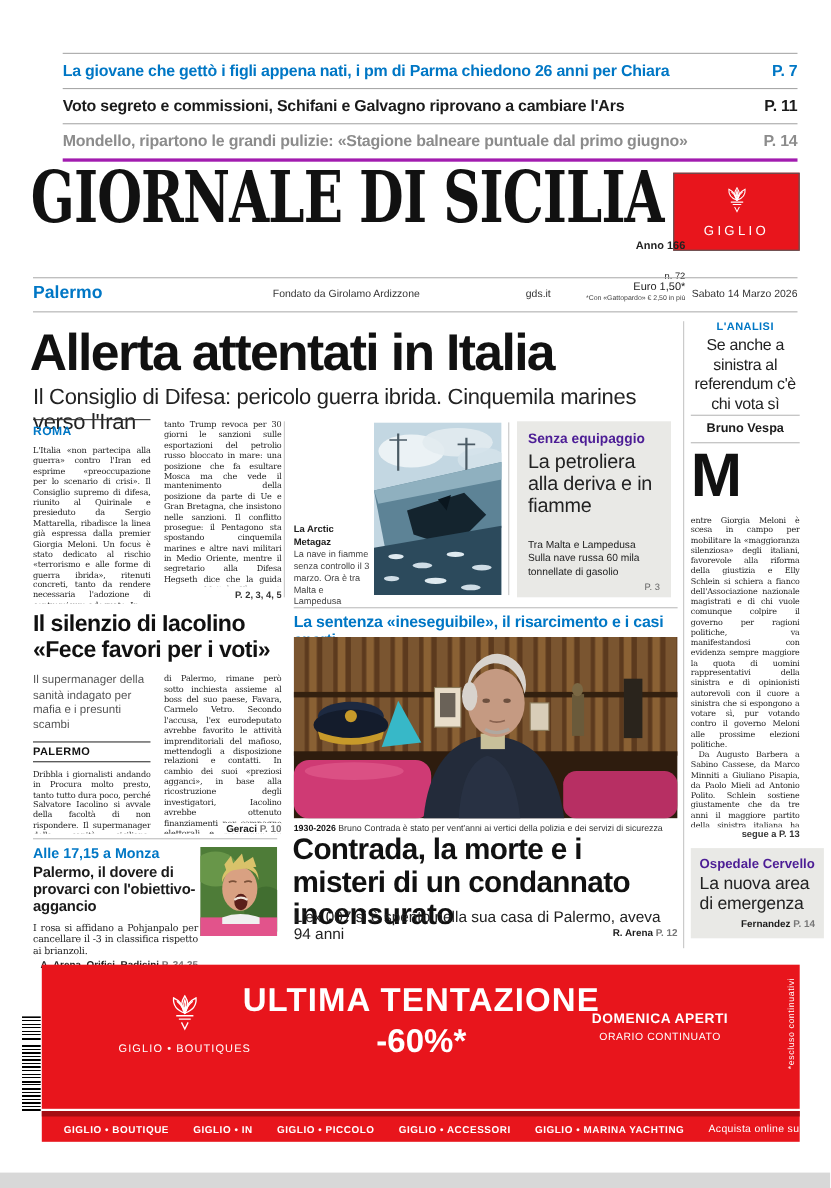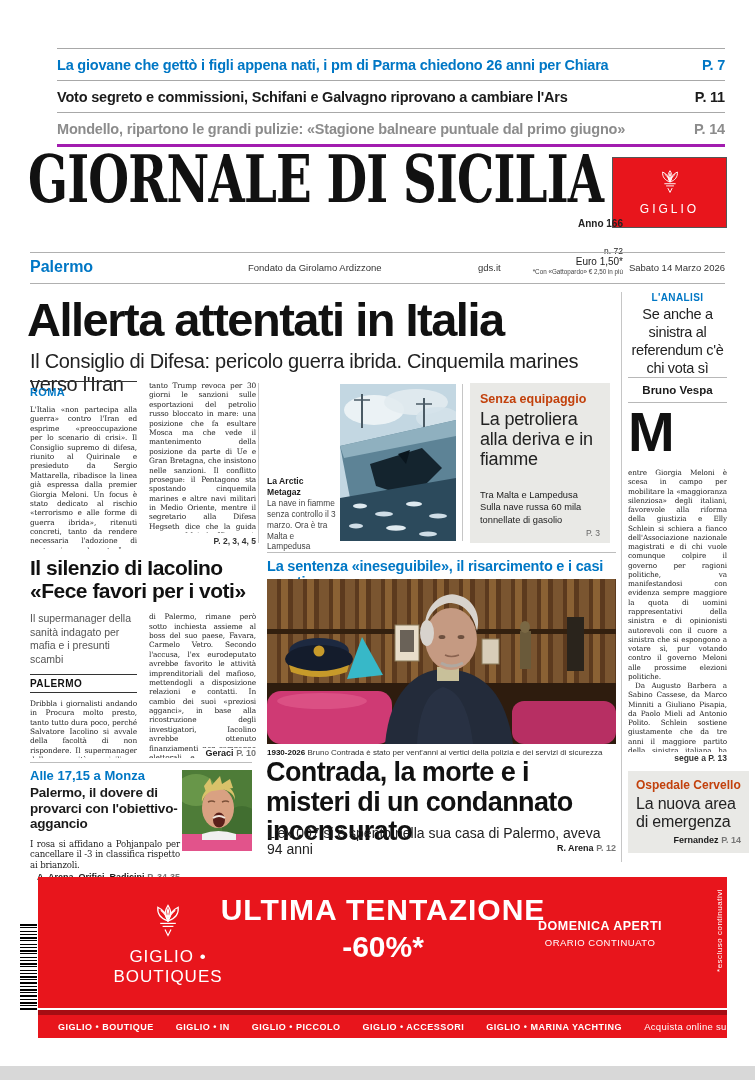--- a/index.html
+++ b/index.html
@@ -37,21 +37,21 @@
   #lead-body{left:30px;top:381px;width:226px;height:168px;display:flex;gap:12px;}
   #lead-body .col{width:107px;overflow:hidden;}
   .pages-b{font-weight:700;font-size:8.5px;text-align:right;color:#333;margin-top:3px;}
   .vrule{width:1px;background:#c6c6c6;}
   
   #ship-caption{left:267px;top:476px;width:70px;font-size:8.3px;line-height:1.3;color:#444;}
   #ship-caption .cap-t{font-weight:800;color:#1b1b1b;font-size:8.6px;}
   #ship-photo{left:340px;top:384px;width:116px;height:157px;}
   
   .graybox{background:#e9e9e6;box-sizing:border-box;padding:9px 10px;}
-  .box-kick{color:#c2410c;font-weight:800;font-size:12.5px;}
+  .box-kick{color:#4c1d95;font-weight:800;font-size:12.5px;}
   .box-title{font-weight:300;color:#222;letter-spacing:-0.2px;}
   #tanker-box{left:470px;top:383px;width:140px;height:160px;}
   #tanker-box .box-title{font-size:18px;line-height:1.1;margin-top:4px;}
   #tanker-box .box-text{font-size:9.3px;color:#222;margin-top:20px;line-height:1.3;}
   #tanker-box .box-page{font-size:8.5px;color:#666;text-align:right;margin-top:2px;}
   
   #an-label{left:628px;top:292px;width:99px;text-align:center;color:#0077c5;font-weight:800;font-size:10px;letter-spacing:0.4px;}
   #an-title{left:624px;top:305px;width:107px;text-align:center;font-size:14.5px;font-weight:300;
       line-height:1.25;color:#222;letter-spacing:-0.3px;}
   .srule{height:1px;background:#b8b8b8;}
@@ -88,21 +88,21 @@
   
   #monza{left:30px;top:768px;width:222px;height:95px;}
   #monza .kick{color:#0077c5;font-weight:800;font-size:13px;}
   #monza .title{font-weight:800;font-size:13.5px;line-height:1.15;width:150px;letter-spacing:-0.2px;margin-top:2px;}
   #monza .body{width:150px;margin-top:7px;font-size:8.6px;}
   #monza .byline{width:150px;text-align:right;margin-top:1px;}
   #player-photo{position:absolute;right:0;top:2px;width:70px;height:81px;}
   
   #ad{left:38px;top:877px;width:689px;height:131px;background:#e8151c;color:#fff;}
   #ad .brandcol{position:absolute;left:55px;top:26px;width:150px;text-align:center;}
-  #ad .brandcol .bname{font-size:17px;letter-spacing:1px;margin-top:4px;font-weight:400;}
+  #ad .brandcol .bname{font-size:10px;letter-spacing:1px;margin-top:4px;font-weight:400;}
   #ad .center{position:absolute;left:175px;top:16px;width:340px;text-align:center;}
   #ad .ad-title{font-size:30px;font-weight:600;letter-spacing:1px;}
   #ad .ad-sub{font-size:17px;font-weight:700;margin-top:6px;letter-spacing:0.5px;}
   #ad .ad-disc{font-size:30px;font-weight:800;margin-top:3px;}
   #ad .rightcol{position:absolute;right:65px;top:42px;text-align:center;}
   #ad .r1{font-size:12.5px;font-weight:800;letter-spacing:0.5px;}
   #ad .r2{font-size:9.5px;font-weight:400;margin-top:4px;letter-spacing:0.5px;}
   #ad .sidenote{position:absolute;right:3px;top:12px;writing-mode:vertical-rl;transform:rotate(180deg);
       font-size:8px;letter-spacing:0.5px;}
   #ad-footer{left:38px;top:1010px;width:689px;height:28px;background:#e8151c;border-top:5px solid #a50d13;

